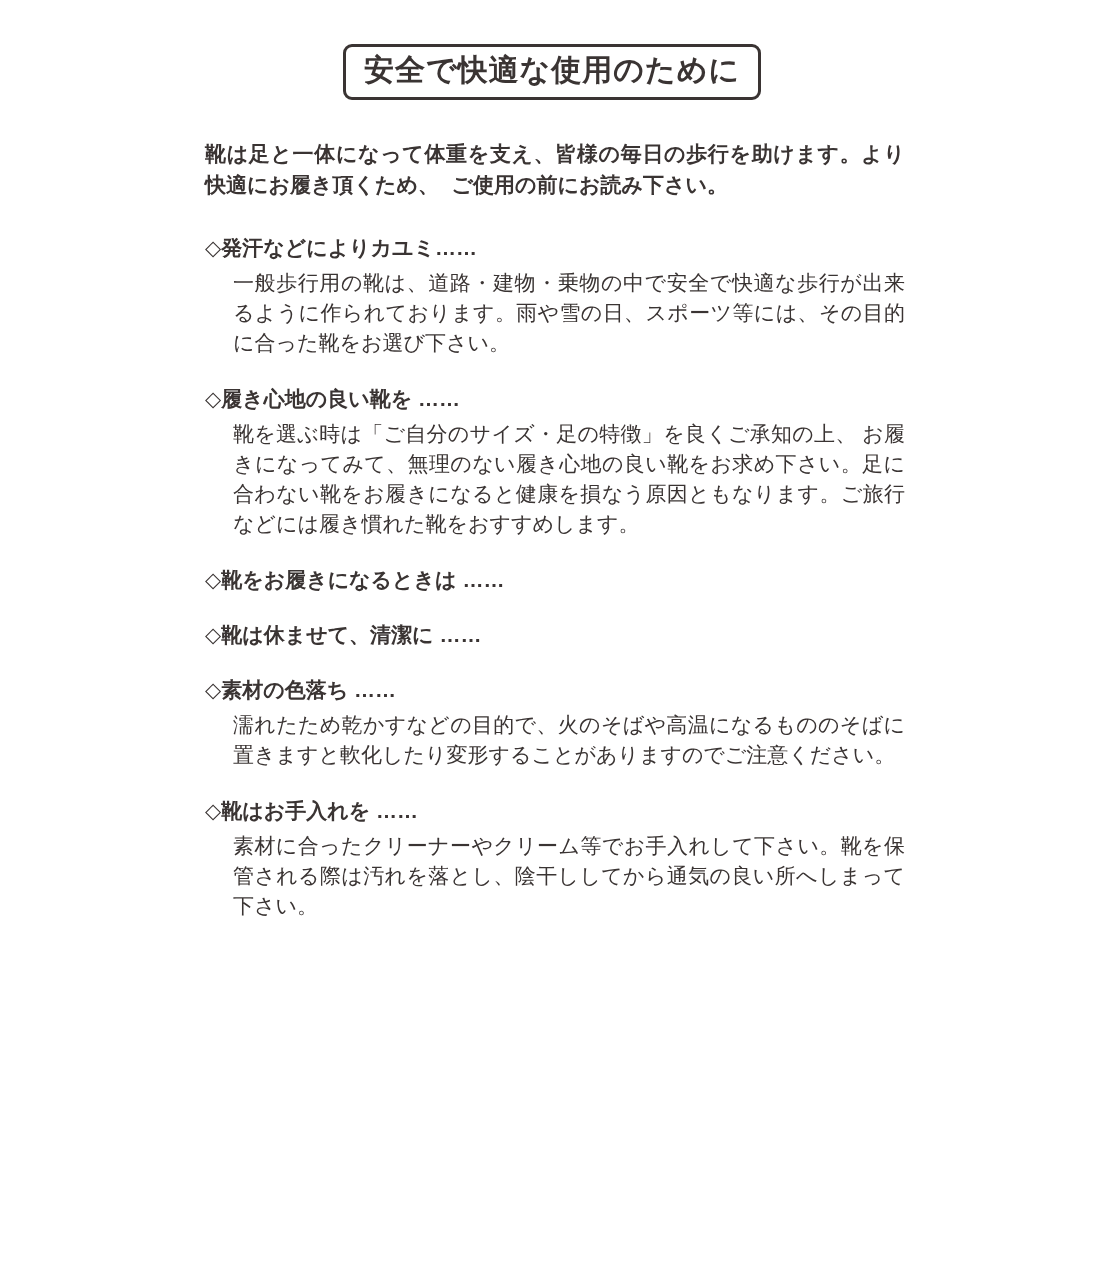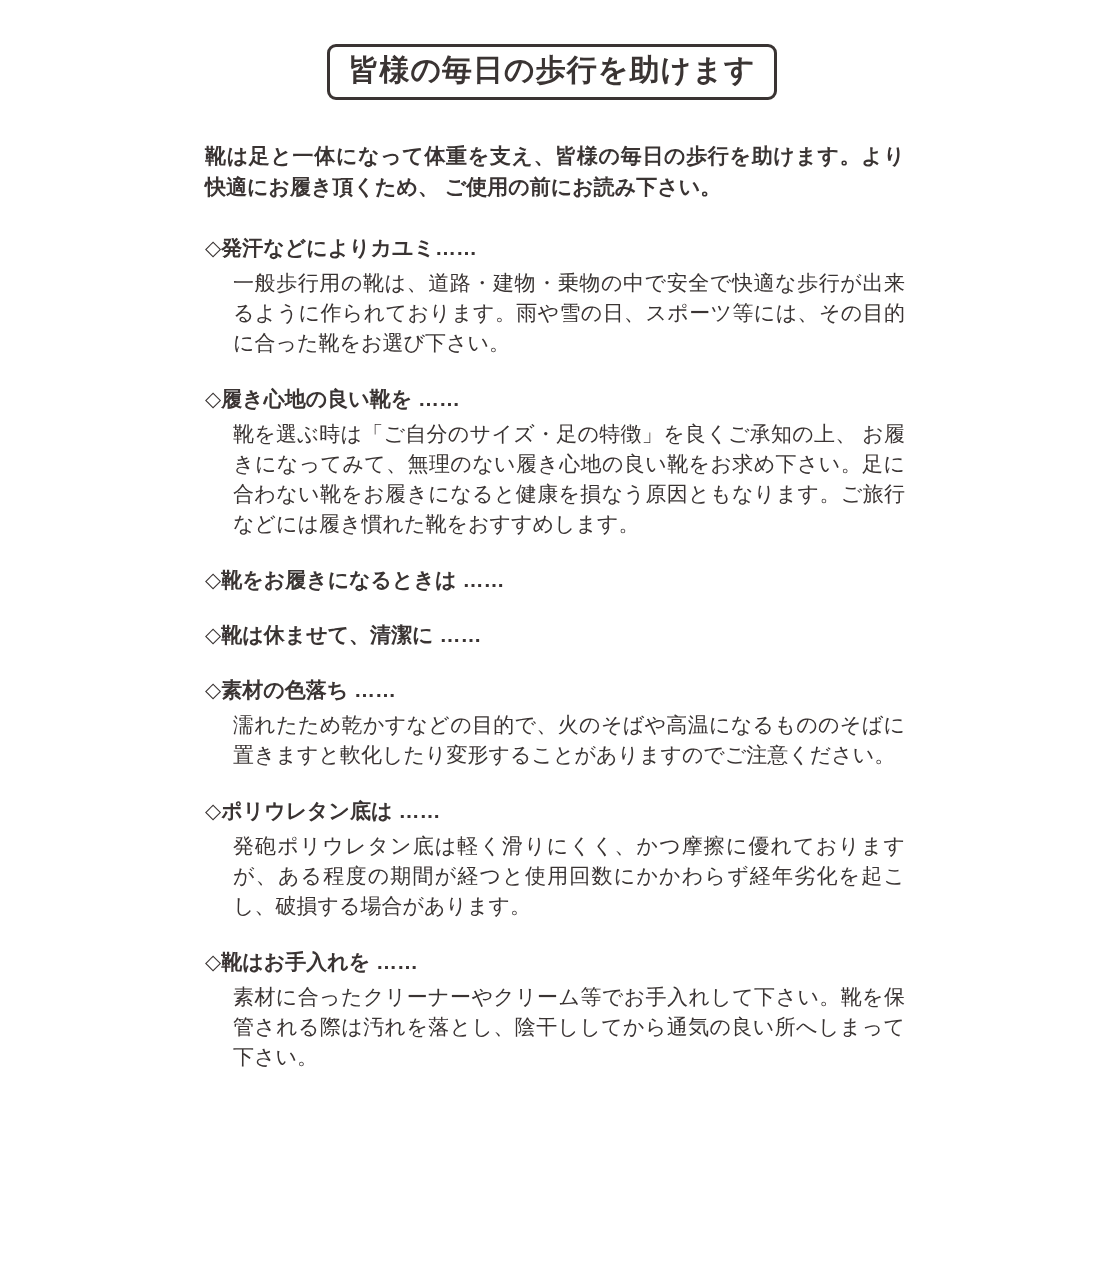--- a/index.html
+++ b/index.html
@@ -29,21 +29,21 @@
     font-size: 30px;
     font-weight: 600;
     letter-spacing: 1px;
     font-family: "Liberation Serif", "DejaVu Serif", serif;
   }
   .content {
     width: 700px;
     margin-left: 205px;
   }
   .intro {
-    font-family: Liberation Sans, sans-serif;
+    font-family: Liberation Mono, monospace;
     font-weight: 700;
     font-size: 21px;
     line-height: 31px;
     text-align: justify;
     margin-bottom: 32px;
   }
   .section {
     margin-bottom: 27px;
   }
   .section-heading {
@@ -60,21 +60,21 @@
     text-align: justify;
     padding-left: 28px;
   }
 </style>
 </head>
 <body>
 
 <div class="page">
 
   <div class="title-row">
-    <div class="title-box">皆様の毎日の歩行を助けます</div>
+    <div class="title-box">安全で快適な使用のために</div>
   </div>
 
   <div class="content">
 
     <p class="intro">靴は足と一体になって体重を支え、皆様の毎日の歩行を助けます。より快適にお履き頂くため、 ご使用の前にお読み下さい。</p>
 
     <div class="section">
       <div class="section-heading">◇発汗などによりカユミ……</div>
       <p class="section-body">一般歩行用の靴は、道路・建物・乗物の中で安全で快適な歩行が出来るように作られております。雨や雪の日、スポーツ等には、その目的に合った靴をお選び下さい。</p>
     </div>
@@ -90,24 +90,20 @@
 
     <div class="section">
       <div class="section-heading">◇靴は休ませて、清潔に ……</div>
     </div>
 
     <div class="section">
       <div class="section-heading">◇素材の色落ち ……</div>
       <p class="section-body">濡れたため乾かすなどの目的で、火のそばや高温になるもののそばに置きますと軟化したり変形することがありますのでご注意ください。</p>
     </div>
 
-    <div class="section">
-      <div class="section-heading">◇ポリウレタン底は ……</div>
-      <p class="section-body">発砲ポリウレタン底は軽く滑りにくく、かつ摩擦に優れておりますが、ある程度の期間が経つと使用回数にかかわらず経年劣化を起こし、破損する場合があります。</p>
-    </div>
 
     <div class="section">
       <div class="section-heading">◇靴はお手入れを ……</div>
       <p class="section-body">素材に合ったクリーナーやクリーム等でお手入れして下さい。靴を保管される際は汚れを落とし、陰干ししてから通気の良い所へしまって下さい。</p>
 
     </div>
 
   </div>
 </div>
 

